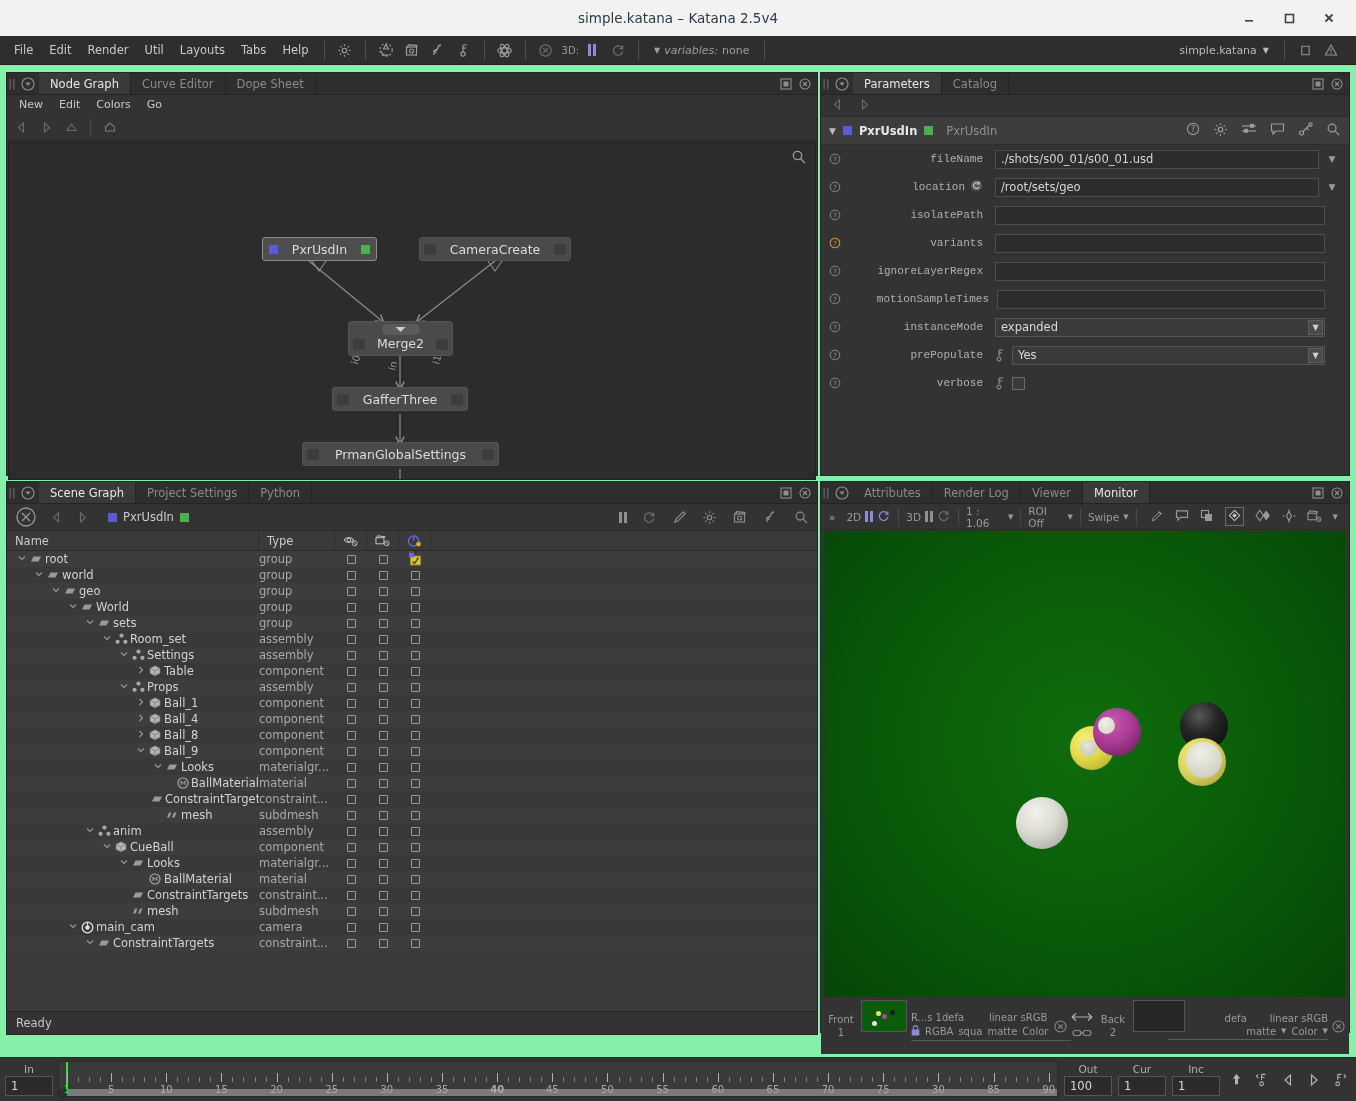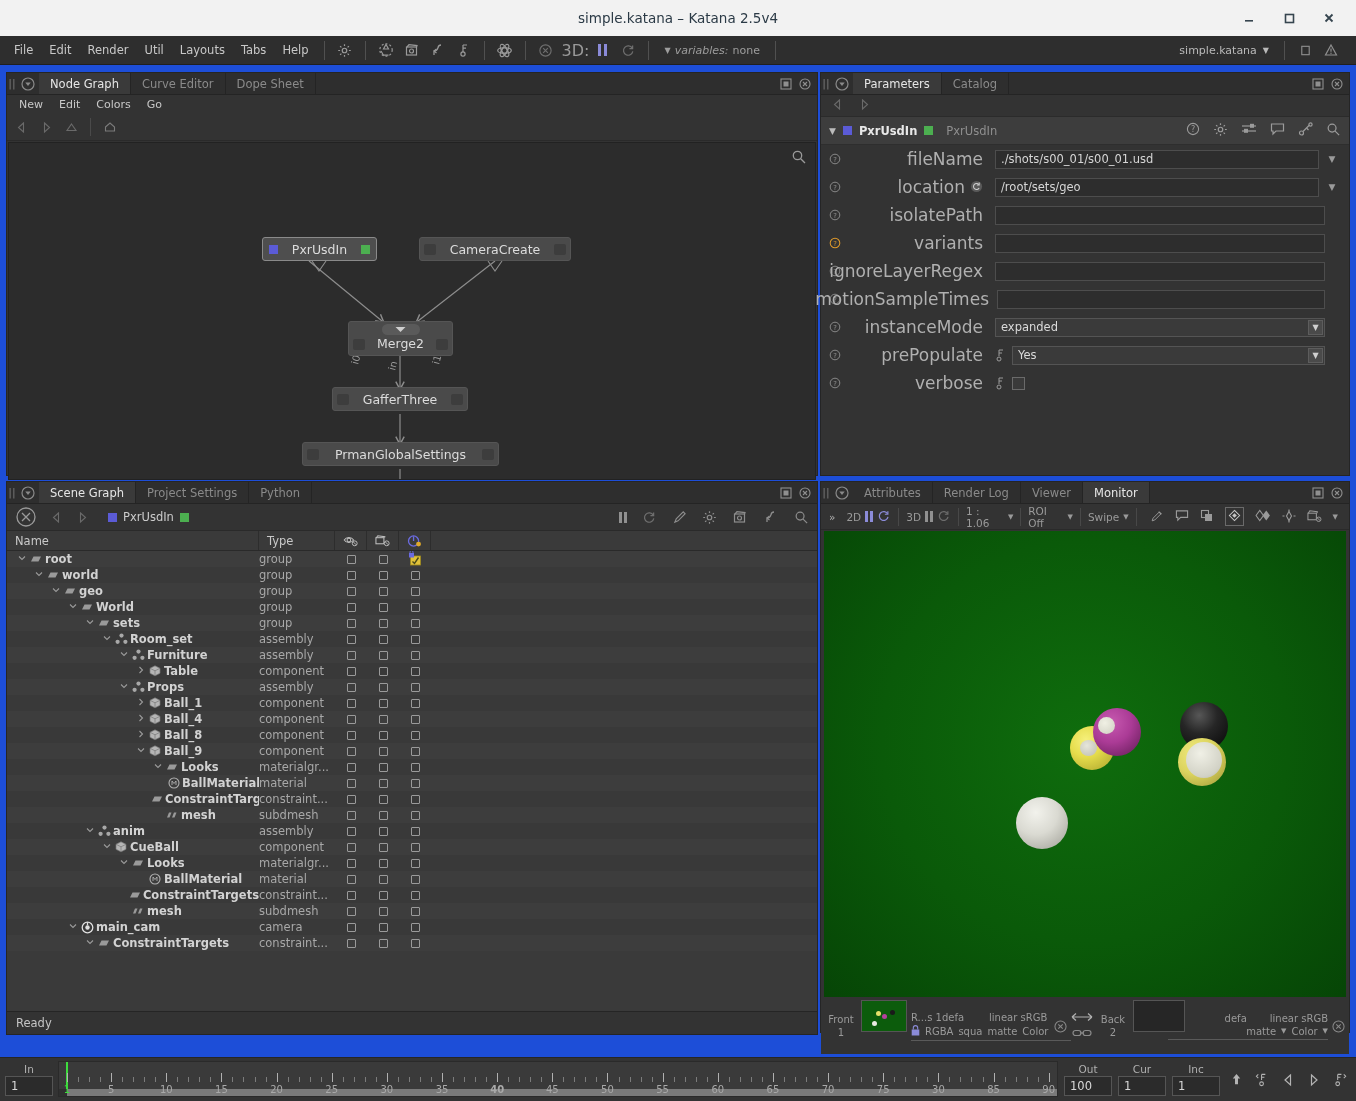--- a/index.html
+++ b/index.html
@@ -4,21 +4,21 @@
 <style>
   * { box-sizing: border-box; margin:0; padding:0; }
   html,body { width:1356px; height:1101px; overflow:hidden; }
   body {
     font-family: "DejaVu Sans", "Liberation Sans", sans-serif;
     font-size: 11px;
     background:#2b2b2b;
     color:#b4b4b4;
     -webkit-font-smoothing: antialiased;
   }
-  .app { position:relative; width:1356px; height:1101px; background:#1d4ed8; }
+  .app { position:relative; width:1356px; height:1101px; background:#86efac; }
 
   
   .titlebar {
     height:36px; background:#f2f2f2; color:#2c3b47;
     display:flex; align-items:center; justify-content:center;
     position:relative; font-size:13px;
   }
   .titlebar .title { font-size:13.5px; color:#2b3a46; }
   .wbtns { position:absolute; right:8px; top:0; height:36px; display:flex; align-items:center; gap:22px; padding-right:10px;}
   .wbtn { width:18px; height:18px; display:flex; align-items:center; justify-content:center; color:#36454f; font-size:13px; cursor:pointer;}
@@ -26,21 +26,21 @@
 
   
   .menubar {
     height:29px; background:#2e2e2e; border-bottom:1px solid #1f1f1f;
     display:flex; align-items:center; padding:0 6px; gap:0;
   }
   .menuitem { padding:3px 8px; color:#c8c8c8; font-size:11.5px; cursor:default; }
   .msep { width:1px; height:19px; background:#505050; margin:0 7px; }
   .tbtn { width:26px; height:22px; display:flex; align-items:center; justify-content:center; color:#9a9a9a; cursor:pointer;}
   .tbtn svg { display:block; }
-  .mb-3d { color:#9a9a9a; font-style:normal; font-size:16px; padding-left:3px;}
+  .mb-3d { color:#9a9a9a; font-style:normal; font-size:10px; padding-left:3px;}
   .varbox { display:flex; align-items:center; gap:4px; padding:0 8px; color:#9d9d9d;}
   .varbox i { font-style:italic; }
   .mb-right { margin-left:auto; display:flex; align-items:center; gap:0; padding-right:6px;}
   .scenebtn { color:#b9b9b9; font-size:11px; padding:3px 8px; display:flex; align-items:center; gap:6px;}
 
   
   .pane { position:absolute; background:#333333; border:1px solid #252525; }
   .panetabs {
     height:22px; background:#2e2e2e; display:flex; align-items:stretch;
     border-bottom:1px solid #242424; position:relative;
@@ -81,21 +81,21 @@
   .pr-nav { height:22px; background:#333; display:flex; align-items:center; gap:14px; padding-left:10px; border-bottom:1px solid #2b2b2b;}
   .pr-nav .ar { color:#6a6a6a; }
   .pr-head { height:28px; background:#3d3d3d; display:flex; align-items:center; padding:0 8px; gap:7px; border-bottom:1px solid #2e2e2e;}
   .pr-head .caret { color:#bbb; font-size:9px;}
   .sq { width:9px; height:9px; display:inline-block;}
   .pr-head .nm { font-weight:bold; color:#e8e8e8; font-size:11.5px;}
   .pr-head .ty { color:#8f8f8f; font-size:11.5px; margin-left:6px;}
   .pr-head-icons { margin-left:auto; display:flex; align-items:center; gap:13px; color:#9b9b9b;}
   .prow { display:flex; align-items:center; height:28px; padding:0 10px 0 6px; gap:6px;}
   .prow .q { width:16px; display:flex; justify-content:center; color:#8c8c8c;}
-  .prow .lbl { width:140px; text-align:right; color:#b0b0b0; font-size:17px; padding-right:6px; display:flex; justify-content:flex-end; align-items:center; gap:5px;}
+  .prow .lbl { width:140px; text-align:right; color:#b0b0b0; font-size:11px; padding-right:6px; display:flex; justify-content:flex-end; align-items:center; gap:5px;font-family:Liberation Mono, monospace;}
   .pfield {
     flex:1; height:19px; background:#2d2d2d; border:1px solid #4d4d4d;
     color:#d6d6d6; font-size:11.5px; display:flex; align-items:center; padding:0 5px;
   }
   .pdrop { width:14px; display:flex; align-items:center; justify-content:center; color:#9a9a9a; font-size:9px;}
   .combo { flex:1; height:19px; background:#3a3a3a; border:1px solid #545454; color:#dadada;
     font-size:11.5px; display:flex; align-items:center; padding:0 5px; position:relative;}
   .combo .arrowbox { position:absolute; right:1px; top:1px; width:15px; height:15px; background:#4a4a4a;
     border:1px solid #5d5d5d; display:flex; align-items:center; justify-content:center; font-size:8px; color:#d0d0d0;}
   .hook { width:11px; color:#9b9b9b; display:flex; align-items:center; justify-content:center;}
@@ -107,21 +107,21 @@
   .sg-tools .ico { color:#8d8d8d; display:flex;}
   .sg-tools .right { margin-left:auto; display:flex; align-items:center; gap:15px;}
   .sg-crumb { display:flex; align-items:center; gap:6px; color:#ccc; font-size:11.5px; margin-left:6px;}
   .sg-head { height:20px; background:#3a3a3a; display:flex; align-items:stretch; border-bottom:1px solid #2a2a2a;
     font-size:11.5px; color:#c9c9c9;}
   .sg-head .c { display:flex; align-items:center; padding-left:8px; border-right:1px solid #2d2d2d;}
   .sg-body { overflow:hidden; height:463px; background:#3a3a3a;}
   .sgrow { display:flex; align-items:stretch; height:16px; font-size:11.5px; }
   .sgrow:nth-child(odd) { background:#3d3d3d; }
   .sgrow:nth-child(even) { background:#393939; }
-  .sgrow .name { width:252px; display:flex; align-items:center; color:#d2d2d2; white-space:nowrap; overflow:hidden;font-weight:bold;}
+  .sgrow .name { width:252px; display:flex; align-items:center; color:#d2d2d2; white-space:nowrap; overflow:hidden;}
   .sgrow .type { width:76px; color:#a8a8a8; display:flex; align-items:center;}
   .sgcell { width:32px; display:flex; align-items:center; justify-content:center;}
   .sgrow .lights { width:170px; }
   .cbox { width:9px; height:9px; border:1.3px solid #9a9a9a; border-radius:1px; background:transparent;}
   .tw { display:inline-block; width:14px; text-align:center; color:#8d8d8d; font-size:9px;}
   .sgicon { display:inline-flex; width:14px; justify-content:center; align-items:center; margin-right:2px;}
   .statusbar { position:absolute; left:6px; bottom:66px; width:812px; height:24px; background:#333;
     border:1px solid #252525; display:flex; align-items:center; padding-left:9px; color:#c5c5c5; font-size:11.5px;}
 
   
@@ -950,21 +950,21 @@
             <span class="tw"><svg width="10" height="10" viewBox="0 0 10 10">
                 <path d="M2 3.5 L5 6.5 L8 3.5" fill="none" stroke="#9a9a9a" stroke-width="1.1"></path>
               </svg></span>
             <span class="sgicon">
               <svg width="13" height="12" viewBox="0 0 13 12">
                 <circle cx="6.5" cy="2.6" r="2.1" fill="#a8a8a8"></circle>
                 <circle cx="2.6" cy="8.8" r="2.1" fill="#a8a8a8"></circle>
                 <circle cx="10.4" cy="8.8" r="2.1" fill="#a8a8a8"></circle>
               </svg>
             </span>
-            <span>Furniture</span>
+            <span>Settings</span>
           </span>
           <span class="type">assembly</span>
           <span class="sgcell">
             <span class="cbox"></span>
           </span>
           <span class="sgcell">
             <span class="cbox"></span>
           </span>
           <span class="sgcell">
             <span class="cbox"></span>

